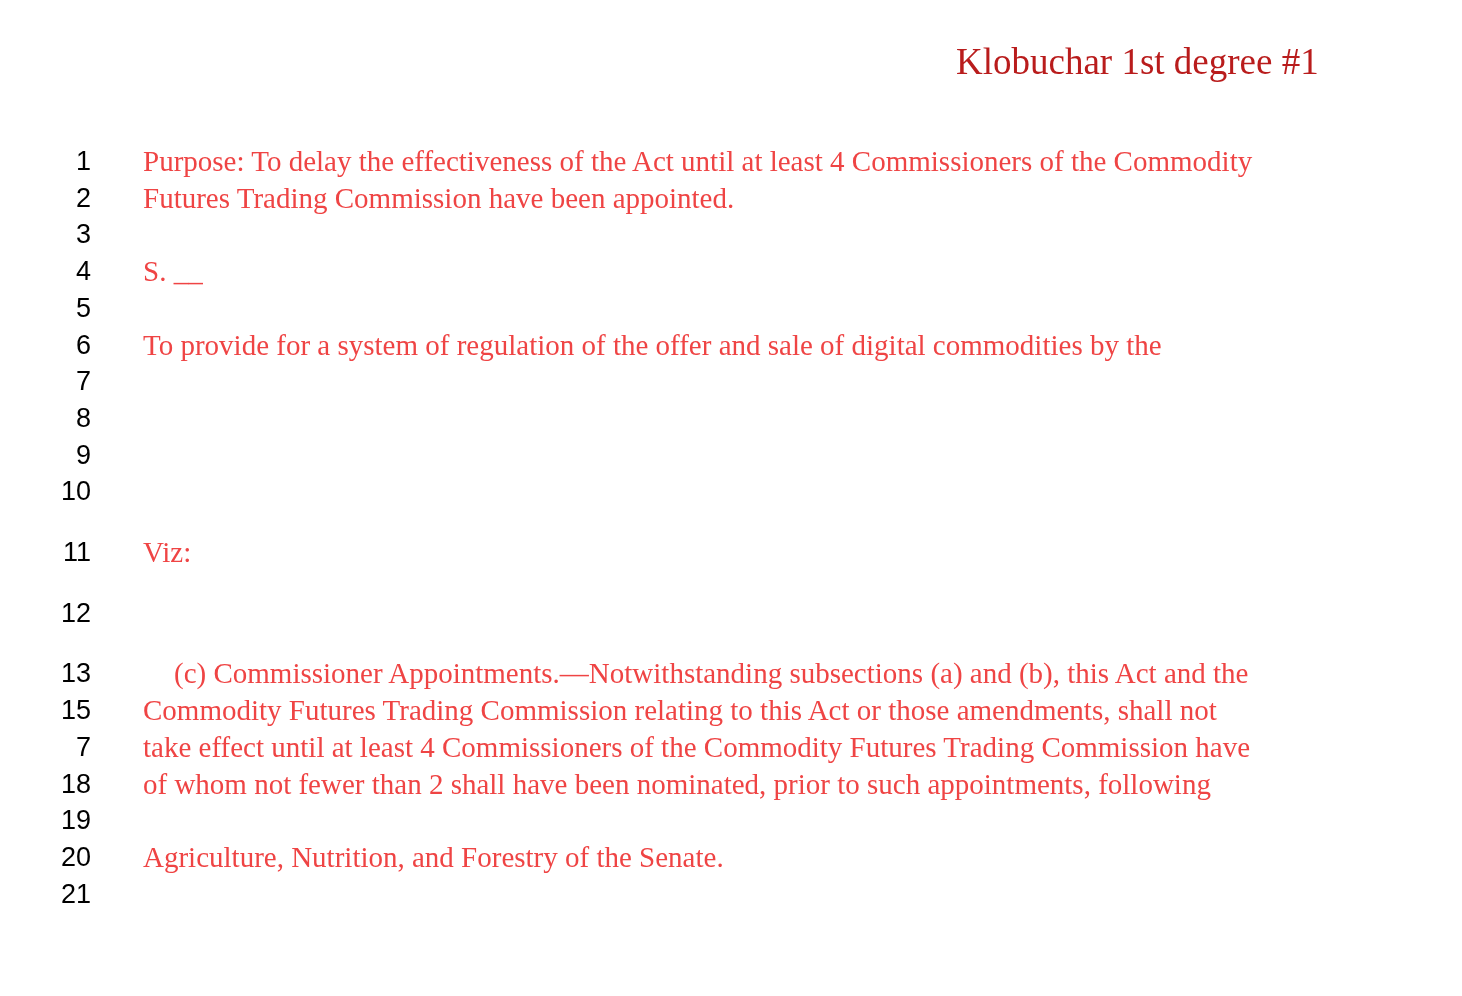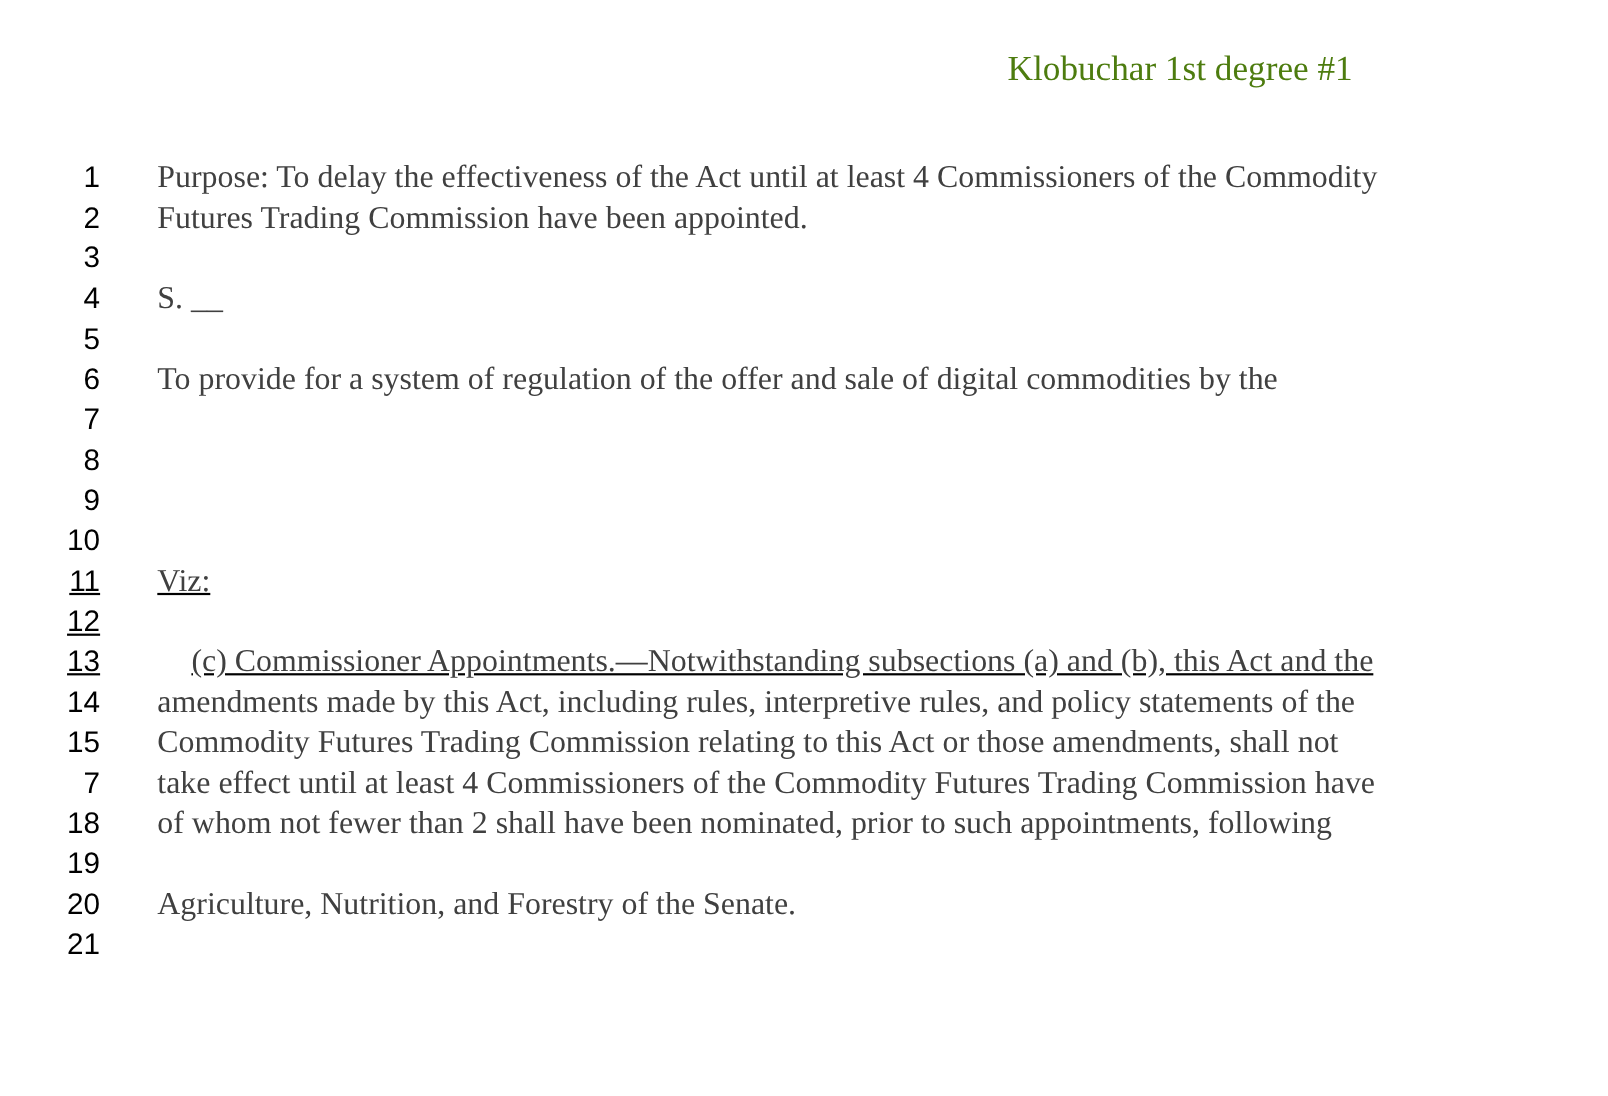--- a/index.html
+++ b/index.html
@@ -13,57 +13,56 @@
   .page {
     position: relative;
     width: 1462px;
     height: 996px;
     background: #ffffff;
     color: #000000;
     font-family: "Liberation Serif", serif;
   }
   .header-label {
     position: absolute;
-    left: 916px;
+    left: 956px;
     top: 46px;
-    font-size: 32px;
+    font-size: 37px;
     line-height: 32px;
     white-space: pre;
-    color: #4d7c0f;
+    color: #b91c1c;
   }
   .doc {
     position: absolute;
     top: 143px;
     left: 0;
     width: 1462px;
   }
   .row {
     display: flex;
     align-items: flex-start;
   }
   .row.space-before {
-    margin-top: 0;
-    text-decoration: underline;
+    margin-top: 24px;
   }
   .num {
     flex: 0 0 91px;
     width: 91px;
     text-align: right;
     font-family: "Liberation Sans", sans-serif;
     font-size: 27px;
     line-height: 36.7px;
     color: #000000;
   }
   .txt {
     margin-left: 52px;
     font-family: "Liberation Serif", serif;
     font-size: 29px;
     line-height: 36.7px;
     white-space: pre;
-    color: #404040;
+    color: #ef4444;
   }
   .row.indent .txt {
     text-indent: 31px;
   }
 </style>
 </head>
 <body>
 
 <div class="page">
   <div class="header-label">Klobuchar 1st degree #1</div>
@@ -123,24 +122,20 @@
 
   <div class="row space-before indent">
     <span class="num">12</span>
   </div>
 
   <div class="row space-before indent">
     <span class="num">13</span>
     <span class="txt">(c) Commissioner Appointments.—Notwithstanding subsections (a) and (b), this Act and the</span>
   </div>
 
-  <div class="row">
-    <span class="num">14</span>
-    <span class="txt">amendments made by this Act, including rules, interpretive rules, and policy statements of the</span>
-  </div>
 
   <div class="row">
     <span class="num">15</span>
     <span class="txt">Commodity Futures Trading Commission relating to this Act or those amendments, shall not</span>
   </div>
 
   <div class="row">
     <span class="num">7</span>
     <span class="txt">take effect until at least 4 Commissioners of the Commodity Futures Trading Commission have</span>
   </div>

